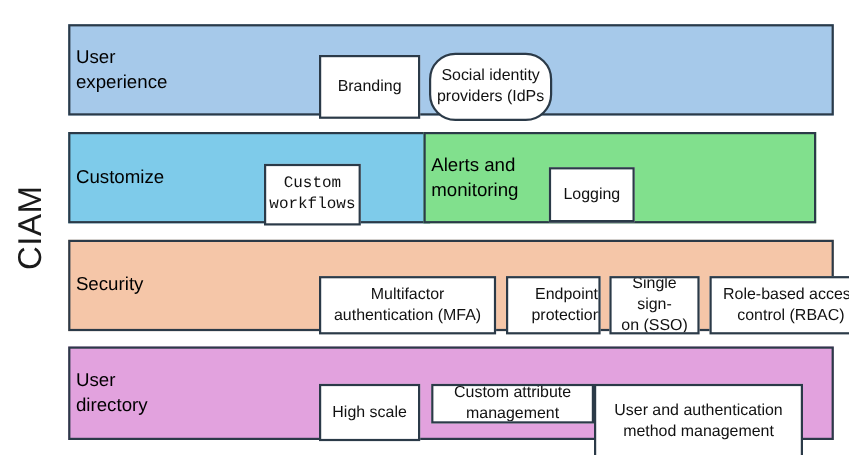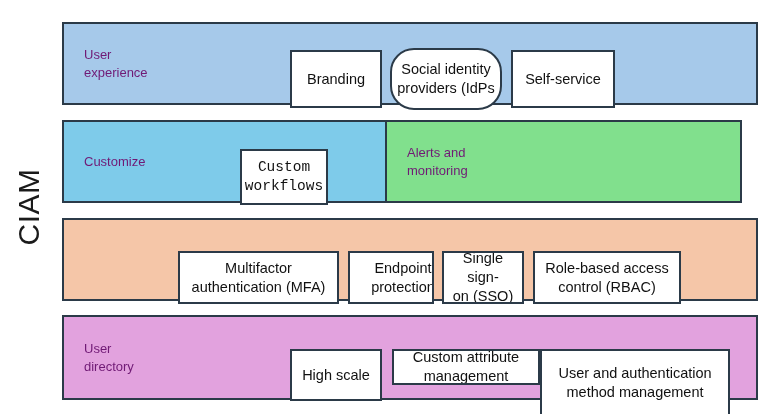--- a/index.html
+++ b/index.html
@@ -48,24 +48,24 @@
     position: absolute;
     box-sizing: border-box;
     border: 2px solid #2b3a48;
     display: flex;
     align-items: center;
   }
 
   .band-title {
     box-sizing: border-box;
     flex: 0 0 auto;
-    font-size: 13px;
+    font-size: 17px;
     line-height: 1.35;
-    color: #701a75;
-    padding-left: 20px;
+    color: #000000;
+    padding-left: 5px;
     width: 112px;
     white-space: pre-line;
   }
 
   .chips {
     display: flex;
     align-items: center;
     gap: 0px;
     flex: 1 1 auto;
     height: 100%;
@@ -100,38 +100,41 @@
     <span>CIAM</span>
   </div>
 
   <div class="band" style="left:62px; top:22px; width:696px; height:83px; background:#a6c9ea;">
     <div class="band-title">User
 experience</div>
     <div class="chips">
       <div class="chip" style="left:114px; top:10px; width:92px; height:58px;">Branding</div>
       <div class="chip" style="left:214px; top:8px; width:112px; height:62px;border-radius:24px;">Social identity
 providers (IdPs</div>
-      <div class="chip" style="left:335px; top:10px; width:104px; height:58px;">Self-service</div>
     </div>
   </div>
 
   <div class="band" style="left:62px; top:120px; width:329px; height:83px; background:#7ecbea;">
     <div class="band-title">Customize</div>
     <div class="chips">
       <div class="chip" style="left:64px; top:11px; width:88px; height:56px;font-family:Liberation Mono, monospace;">Custom
 workflows</div>
     </div>
   </div>
 
   <div class="band" style="left:385px; top:120px; width:357px; height:83px; background:#81e08d;">
     <div class="band-title">Alerts and
 monitoring</div>
+    <div class="chips">
+      <div class="chip" style="left:0px; top:14px; width:78px; height:50px;">Logging</div>
+    </div>
   </div>
 
   <div class="band" style="left:62px; top:218px; width:696px; height:83px; background:#f5c6a8;">
+    <div class="band-title">Security</div>
     <div class="chips">
       <div class="chip" style="left:114px; top:15px; width:161px; height:53px;">Multifactor
 authentication (MFA)</div>
       <div class="chip" style="left:284px; top:15px; width:86px; height:53px;padding-left:28px;">Endpoint
 protection</div>
       <div class="chip" style="left:378px; top:15px; width:82px; height:53px;">Single sign-
 on (SSO)</div>
       <div class="chip" style="left:469px; top:15px; width:148px; height:53px;">Role-based access
 control (RBAC)</div>
     </div>

